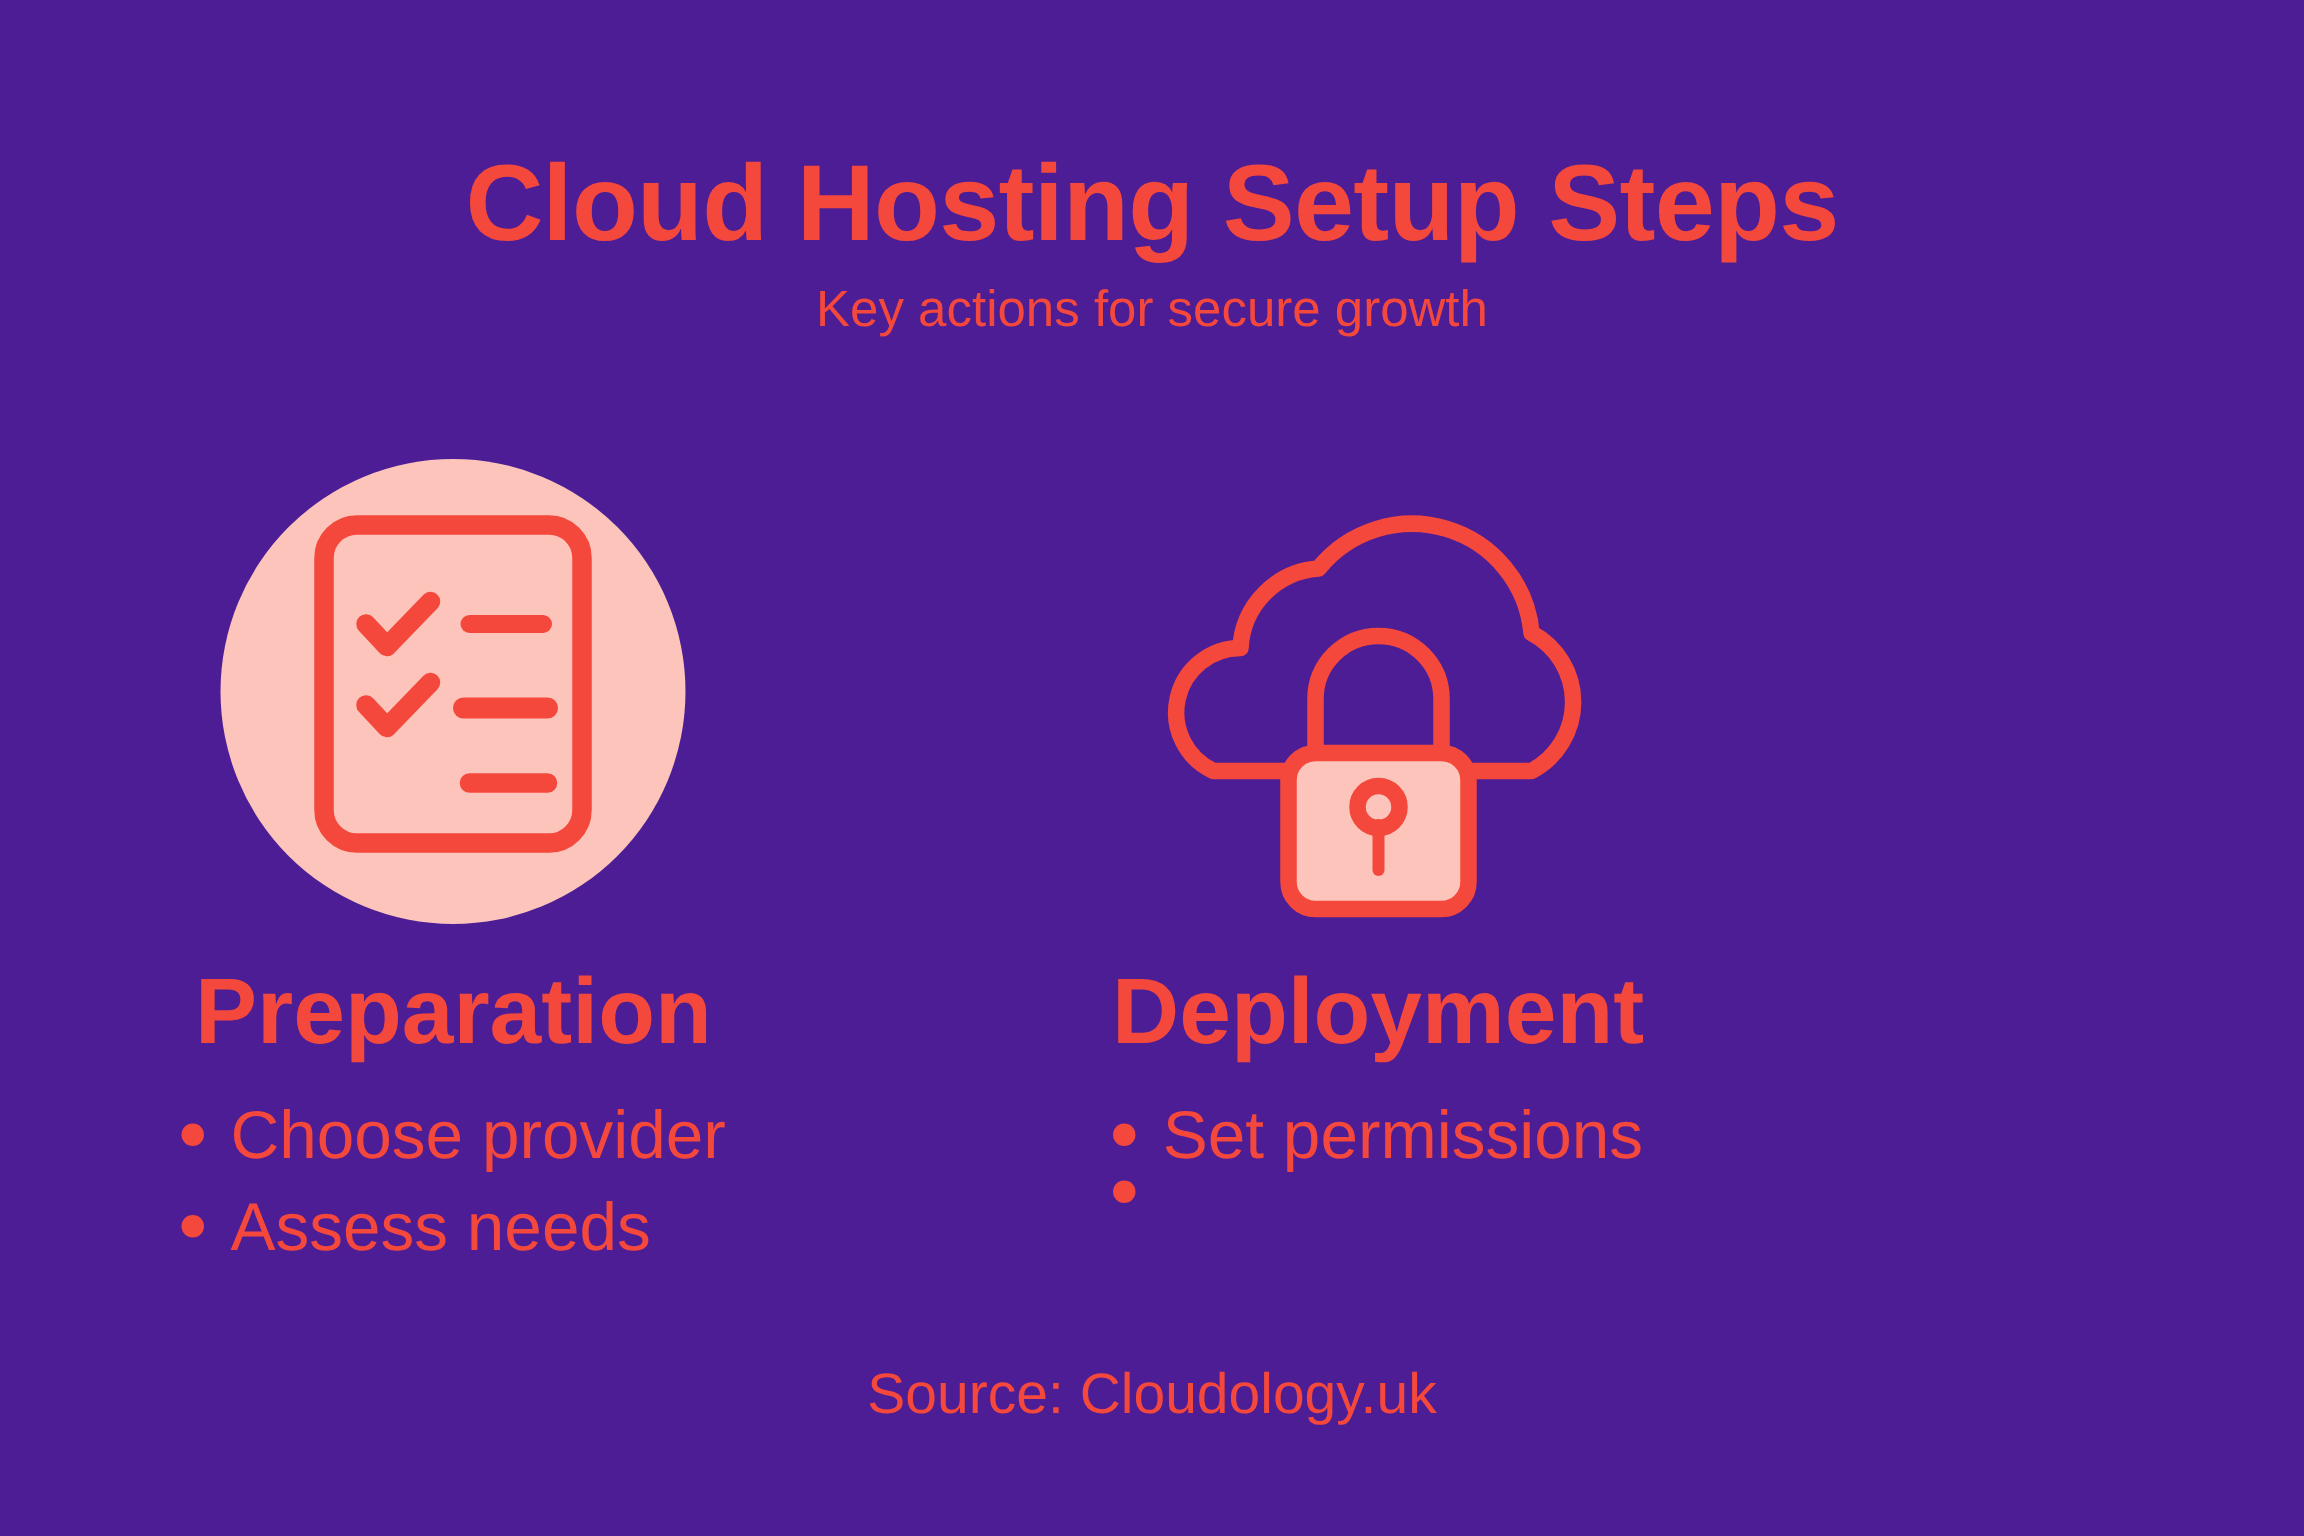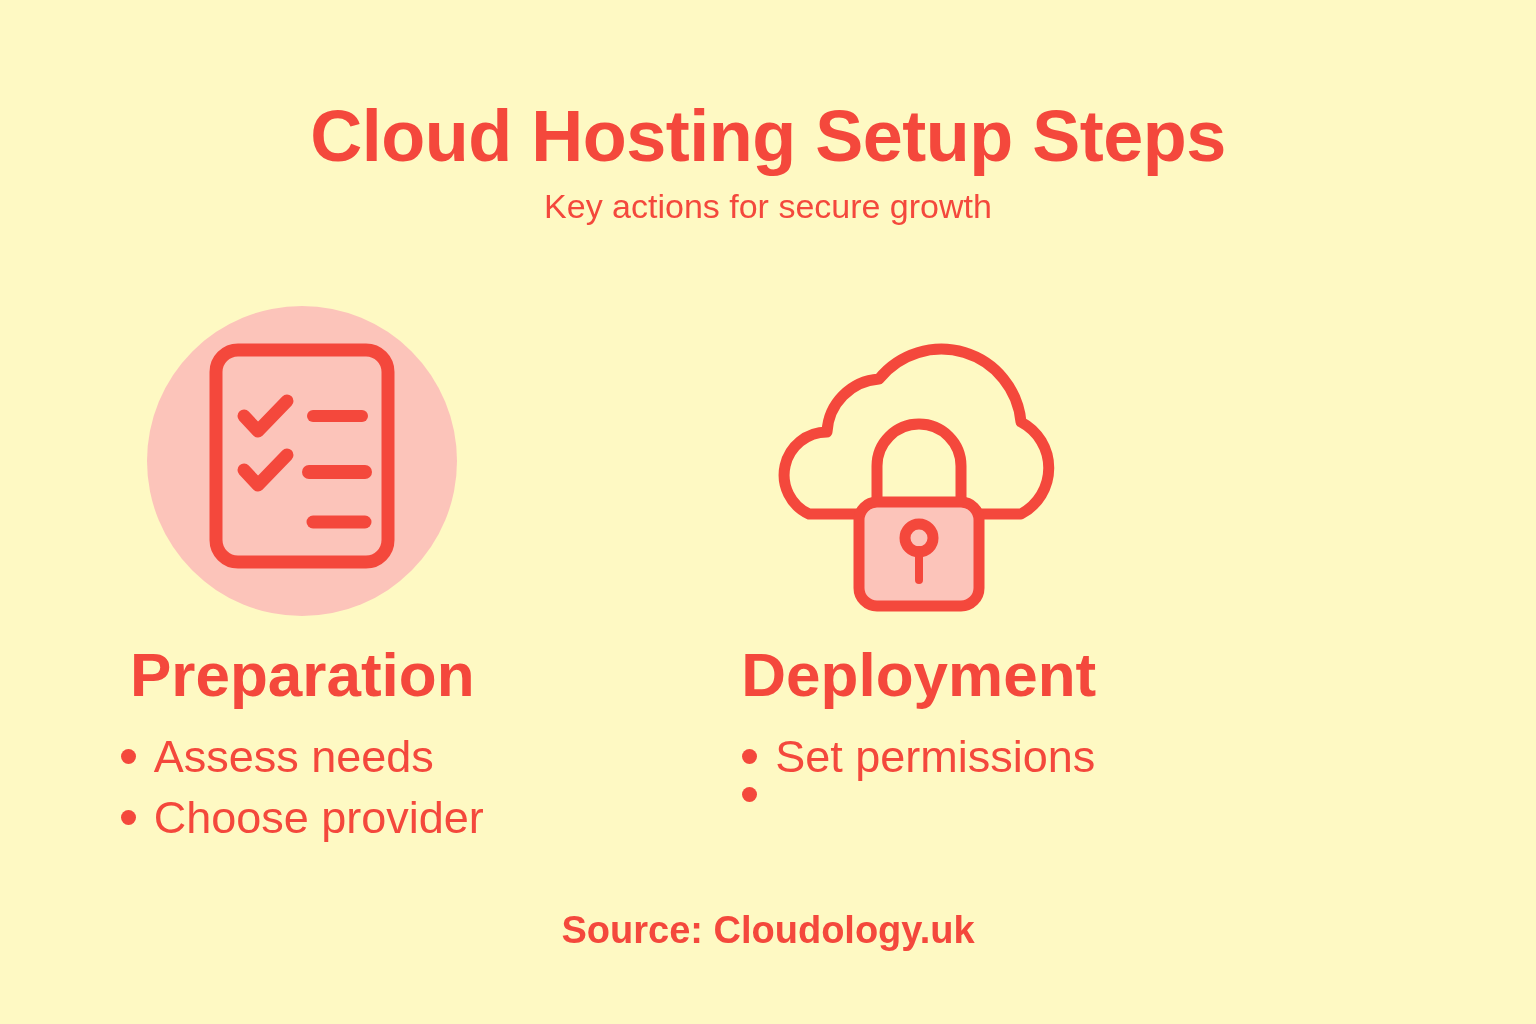--- a/index.html
+++ b/index.html
@@ -11,21 +11,21 @@
     height: 1024px;
     background: #FDFCFA;
     font-family: "Liberation Sans", sans-serif;
     overflow: hidden;
   }
 
   #infographic {
     position: relative;
     width: 1536px;
     height: 1024px;
-    background: #fef9c3;
+    background: #4c1d95;
   }
 
   
   .header {
     position: absolute;
     top: 98px;
     left: 0;
     width: 1536px;
     text-align: center;
   }
@@ -115,21 +115,21 @@
   }
 
   
   .source {
     position: absolute;
     top: 909px;
     left: 0;
     width: 1536px;
     text-align: center;
     font-size: 38px;
-    font-weight: 700;
+    font-weight: 400;
     color: #F4483C;
     white-space: nowrap;
   }
 </style>
 </head>
 <body>
 
 <div id="infographic">
 
   <div class="header">
@@ -156,25 +156,25 @@
 
           <line x1="172" y1="222" x2="224" y2="222" stroke="#F4483C" stroke-width="13" stroke-linecap="round"></line>
         </svg>
       </div>
 
       <h2 class="section-title">Preparation</h2>
 
       <ul class="bullets">
         <li class="bullet">
           <span class="dot"></span>
+          <span class="bullet-text">Choose provider</span>
+        </li>
+        <li class="bullet">
+          <span class="dot"></span>
           <span class="bullet-text">Assess needs</span>
-        </li>
-        <li class="bullet">
-          <span class="dot"></span>
-          <span class="bullet-text">Choose provider</span>
         </li>
       </ul>
 
     </div>
 
     <div class="column col-right">
 
       <div class="icon-wrap">
         <svg width="340" height="310" viewBox="0 0 340 310">
 

